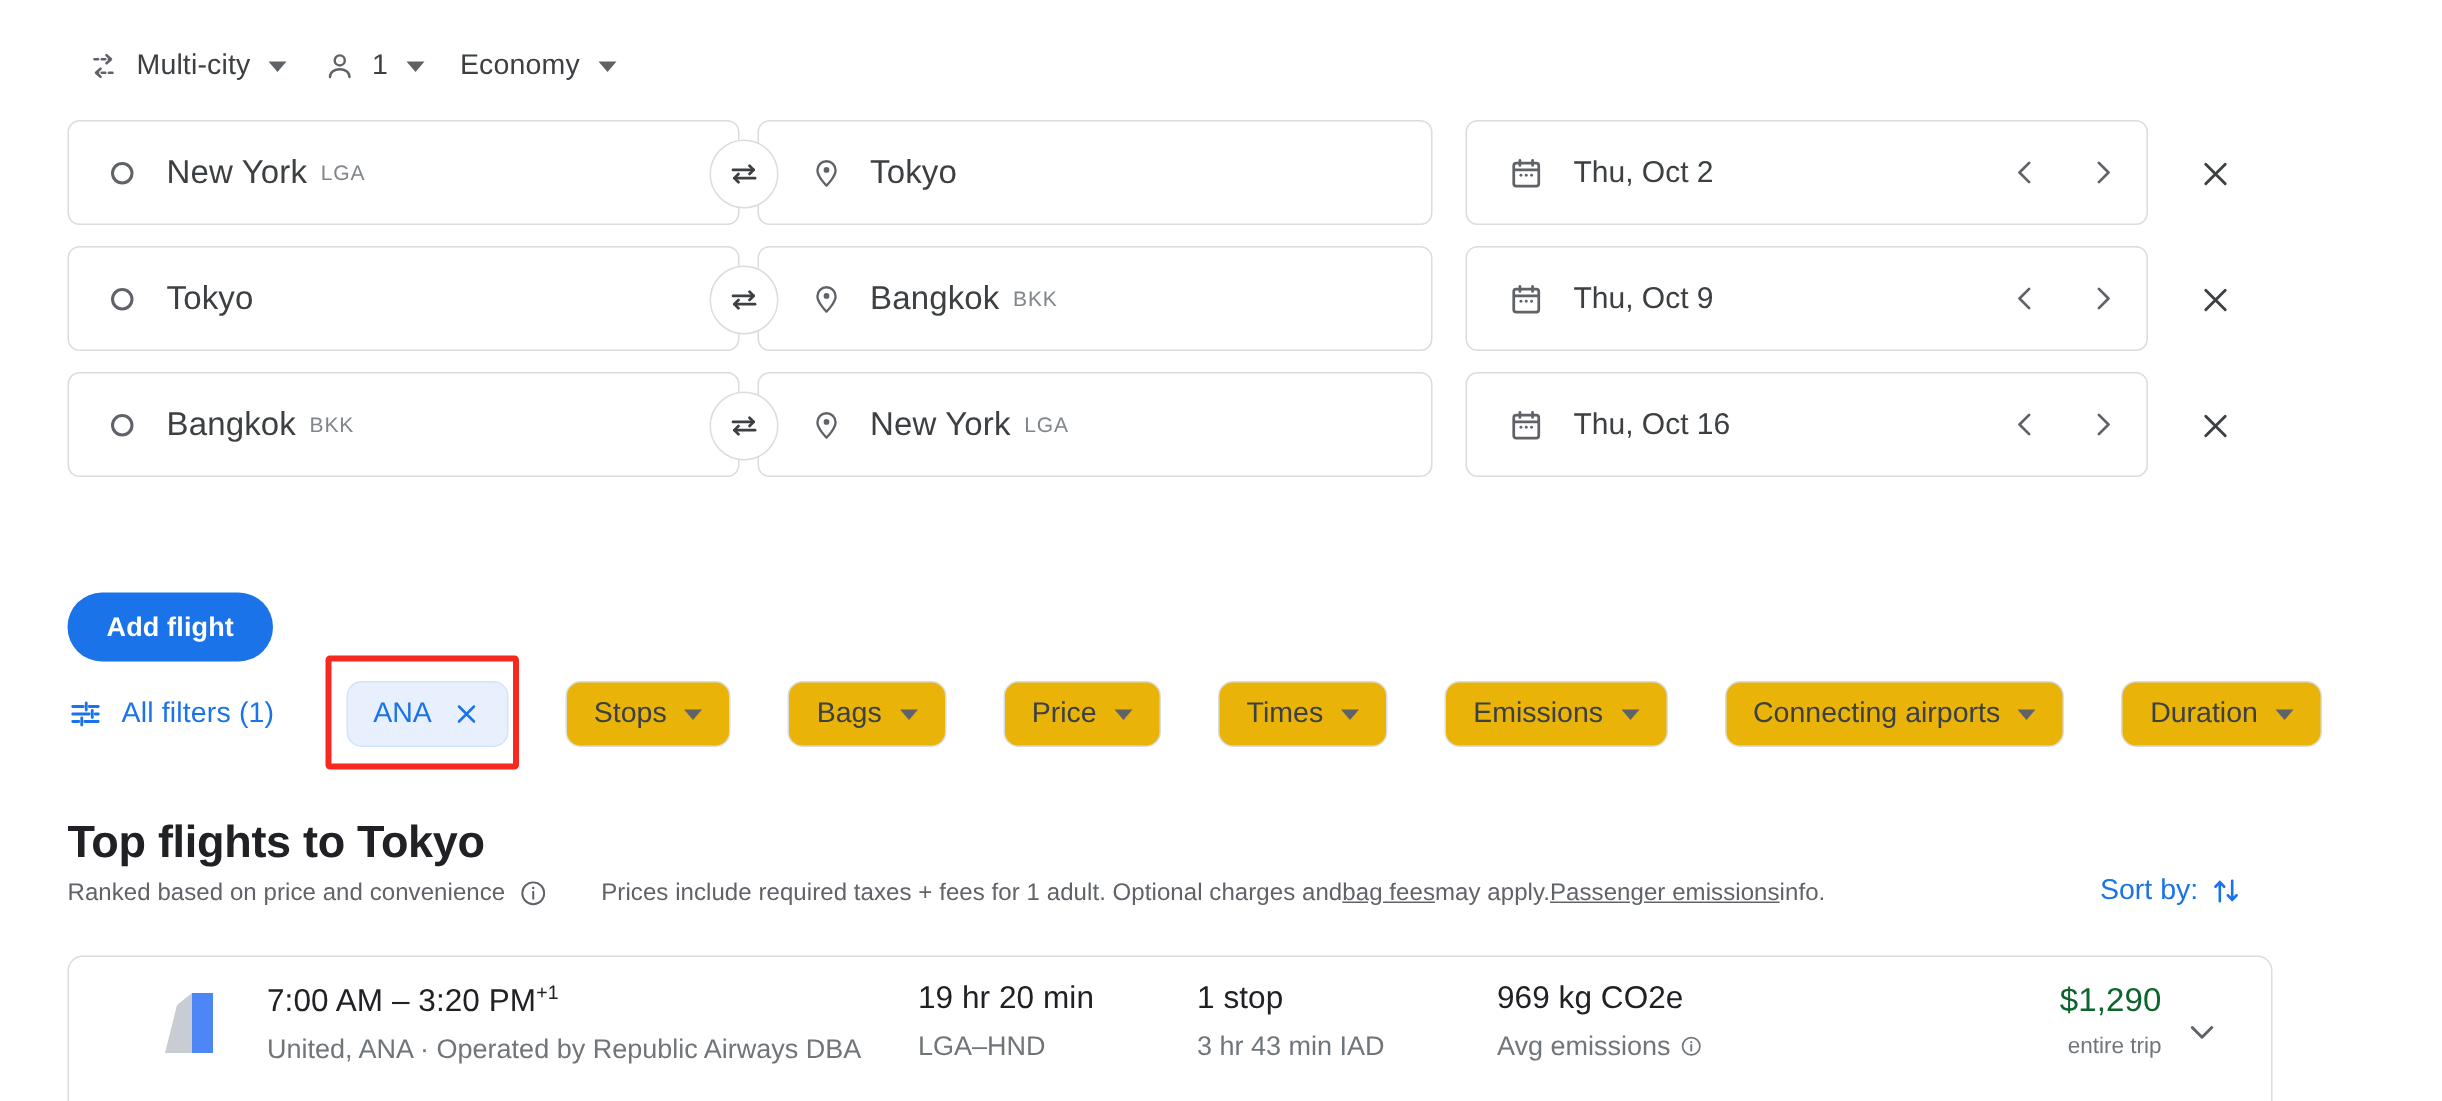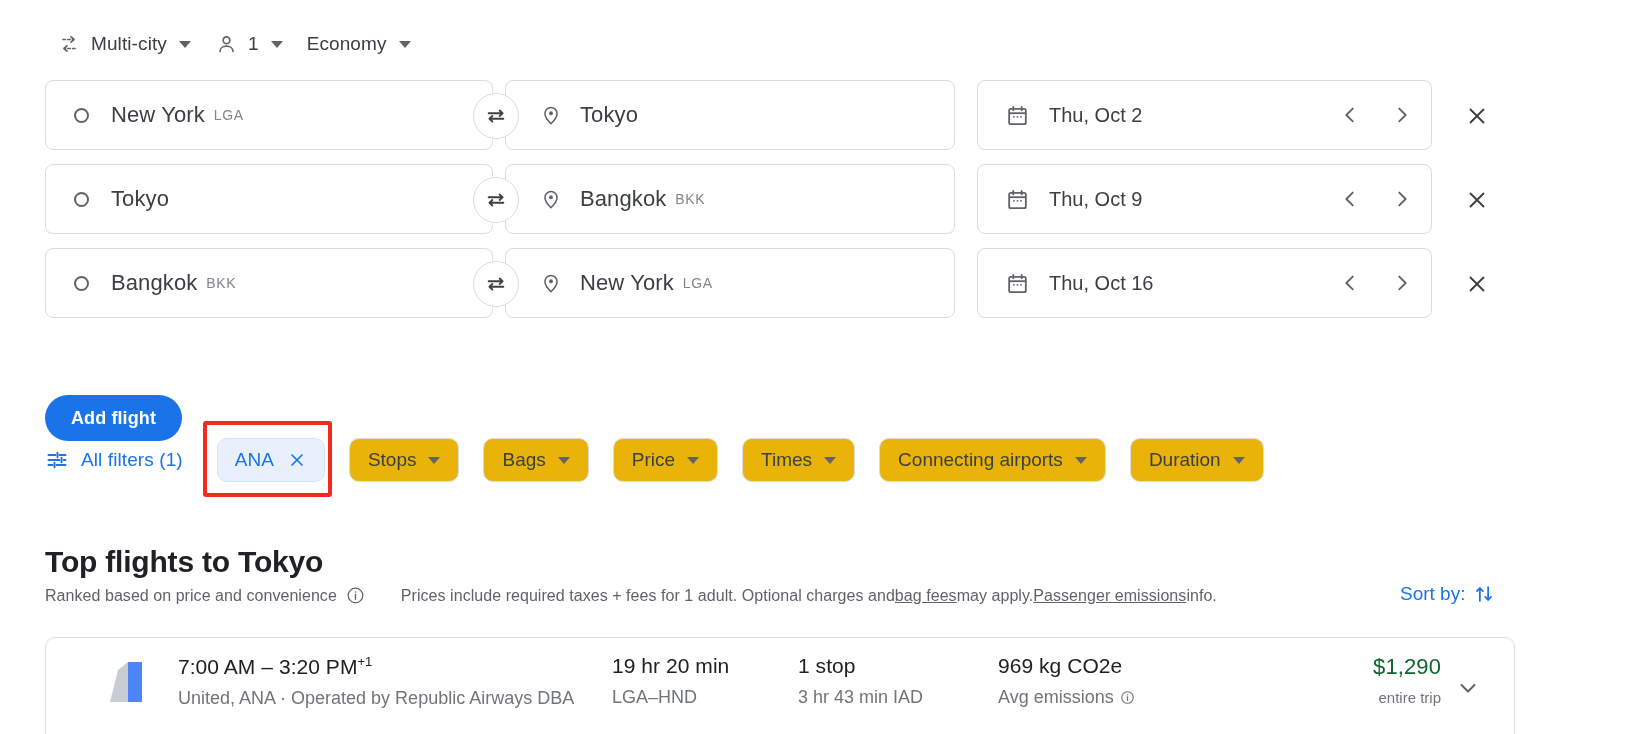--- a/index.html
+++ b/index.html
@@ -106,22 +106,22 @@
     height: 46px; padding: 0 26px;
     background: #1a73e8; color: #fff;
     border: none; border-radius: 24px;
     font-size: 18px; font-weight: 600;
     font-family: "Liberation Sans", sans-serif;
     cursor: pointer; letter-spacing: .1px;
   }
 
   
   .filter-bar {
-    position: absolute; left: 45px; top: 438px;
-    display: flex; align-items: center; gap: 0;
+    position: absolute; left: 45px; top: 454px;
+    display: flex; align-items: center; gap: 14px;
     height: 44px;
   }
   .all-filters {
     display: flex; align-items: center; gap: 12px;
     height: 44px; padding: 0 8px 0 0; cursor: pointer;
     color: #1a73e8; font-size: 19px; letter-spacing: .1px;
   }
   .chip {
     display: flex; align-items: center; gap: 10px;
     height: 44px; padding: 0 18px;
@@ -456,20 +456,24 @@
     <div class="chip">
       <span>Bags</span>
       <span class="caret"></span>
     </div>
     <div class="chip">
       <span>Price</span>
       <span class="caret"></span>
     </div>
     <div class="chip">
       <span>Times</span>
+      <span class="caret"></span>
+    </div>
+    <div class="chip">
+      <span>Emissions</span>
       <span class="caret"></span>
     </div>
     <div class="chip">
       <span>Connecting airports</span>
       <span class="caret"></span>
     </div>
     <div class="chip">
       <span>Duration</span>
       <span class="caret"></span>
     </div>

